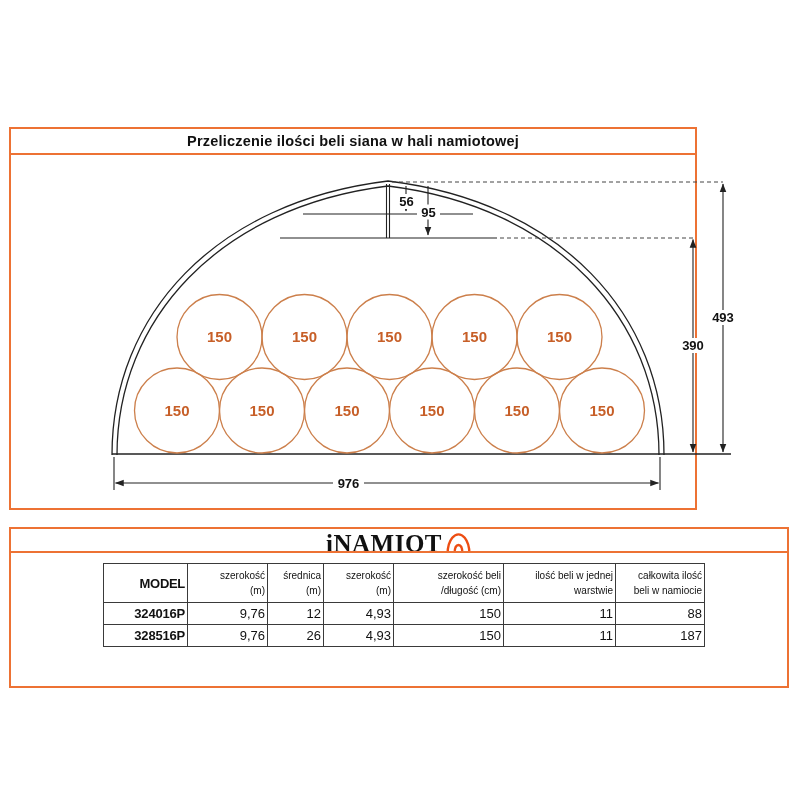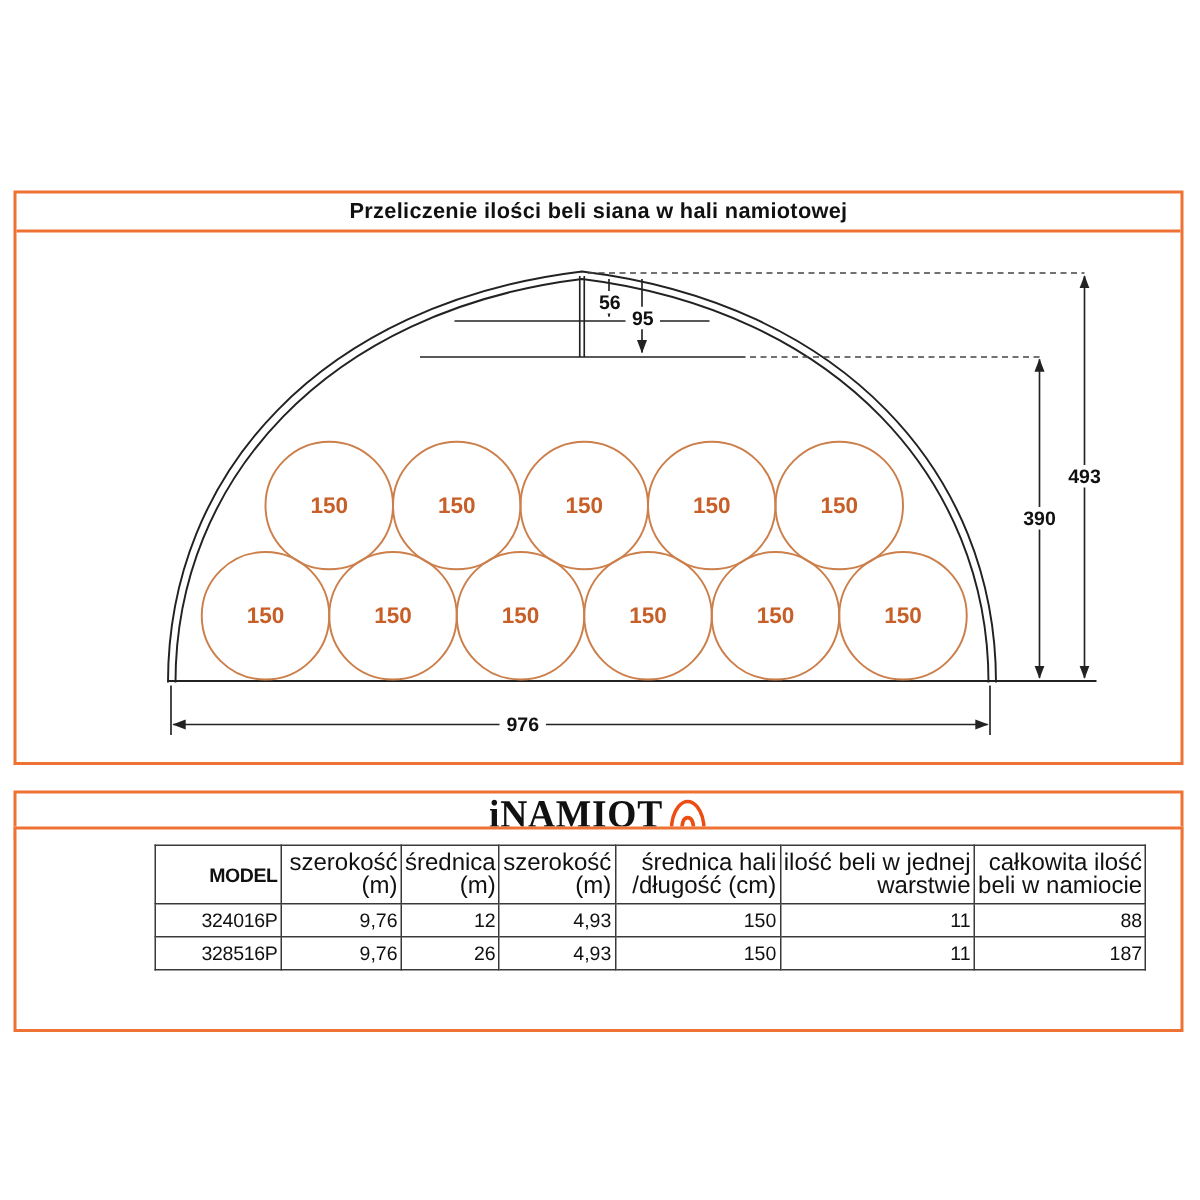--- a/index.html
+++ b/index.html
@@ -1,21 +1,21 @@
 <!DOCTYPE html>
 <html><head>
 <meta charset="utf-8">
 <style>
   html,body{margin:0;padding:0;}
   body{
     width:800px;height:800px;position:relative;background:#ffffff;
     font-family:"Liberation Sans", sans-serif;color:#111;
   }
   .frame{position:absolute;border:2px solid #ED7234;background:#fff;box-sizing:border-box;}
-  #box-main{left:9px;top:127px;width:780px;height:383px;text-decoration:underline;}
+  #box-main{left:9px;top:127px;width:688px;height:383px;text-decoration:underline;}
   #title-bar{
     position:absolute;left:0;top:0;right:0;height:24px;
     border-bottom:2px solid #ED7234;
     display:flex;align-items:center;justify-content:center;
     font-weight:bold;font-size:14.5px;letter-spacing:.2px;
   }
   #diagram-svg{position:absolute;left:11px;top:153px;width:777px;height:354px;}
   #box-logo{left:9px;top:527px;width:780px;height:33px;display:flex;align-items:center;justify-content:center;gap:3px;}
   #logo-text{
     font-family:"Liberation Serif", serif;font-weight:bold;font-size:25px;
@@ -24,23 +24,23 @@
   #box-table{left:9px;top:551px;width:780px;height:137px;}
   table.spec{
     position:absolute;left:92px;top:10px;
     border-collapse:collapse;table-layout:fixed;
     font-size:13px;text-align:right;
   }
   table.spec td{
     border:1.5px solid #3a3a3a;padding:0 2px;height:21px;
     white-space:nowrap;overflow:hidden;
   }
-  table.spec td.hdr{height:38px;line-height:15px;font-size:16px;}
+  table.spec td.hdr{height:38px;line-height:15px;font-size:10px;}
   table.spec td.model-hdr{font-weight:bold;font-size:13px;letter-spacing:-.3px;}
-  table.spec td.model{font-weight:normal;letter-spacing:-.2px;}
+  table.spec td.model{font-weight:bold;letter-spacing:-.2px;}
   .hline{display:block;}
   text{font-family:"Liberation Sans", sans-serif;}
   .dim-text{font-weight:bold;font-size:13px;fill:#111;}
   .bale-text{font-weight:bold;font-size:15px;fill:#C75F28;}
 </style>
 </head>
 <body>
 
 <div class="frame" id="box-main">
   <div id="title-bar">Przeliczenie ilości beli siana w hali namiotowej</div>
@@ -157,21 +157,21 @@
         </td>
         <td class="hdr">
           <span class="hline">średnica</span>
           <span class="hline">(m)</span>
         </td>
         <td class="hdr">
           <span class="hline">szerokość</span>
           <span class="hline">(m)</span>
         </td>
         <td class="hdr">
-          <span class="hline">średnica hali</span>
+          <span class="hline">szerokość beli</span>
           <span class="hline">/długość (cm)</span>
         </td>
         <td class="hdr">
           <span class="hline">ilość beli w jednej</span>
           <span class="hline">warstwie</span>
         </td>
         <td class="hdr">
           <span class="hline">całkowita ilość</span>
           <span class="hline">beli w namiocie</span>
         </td>

